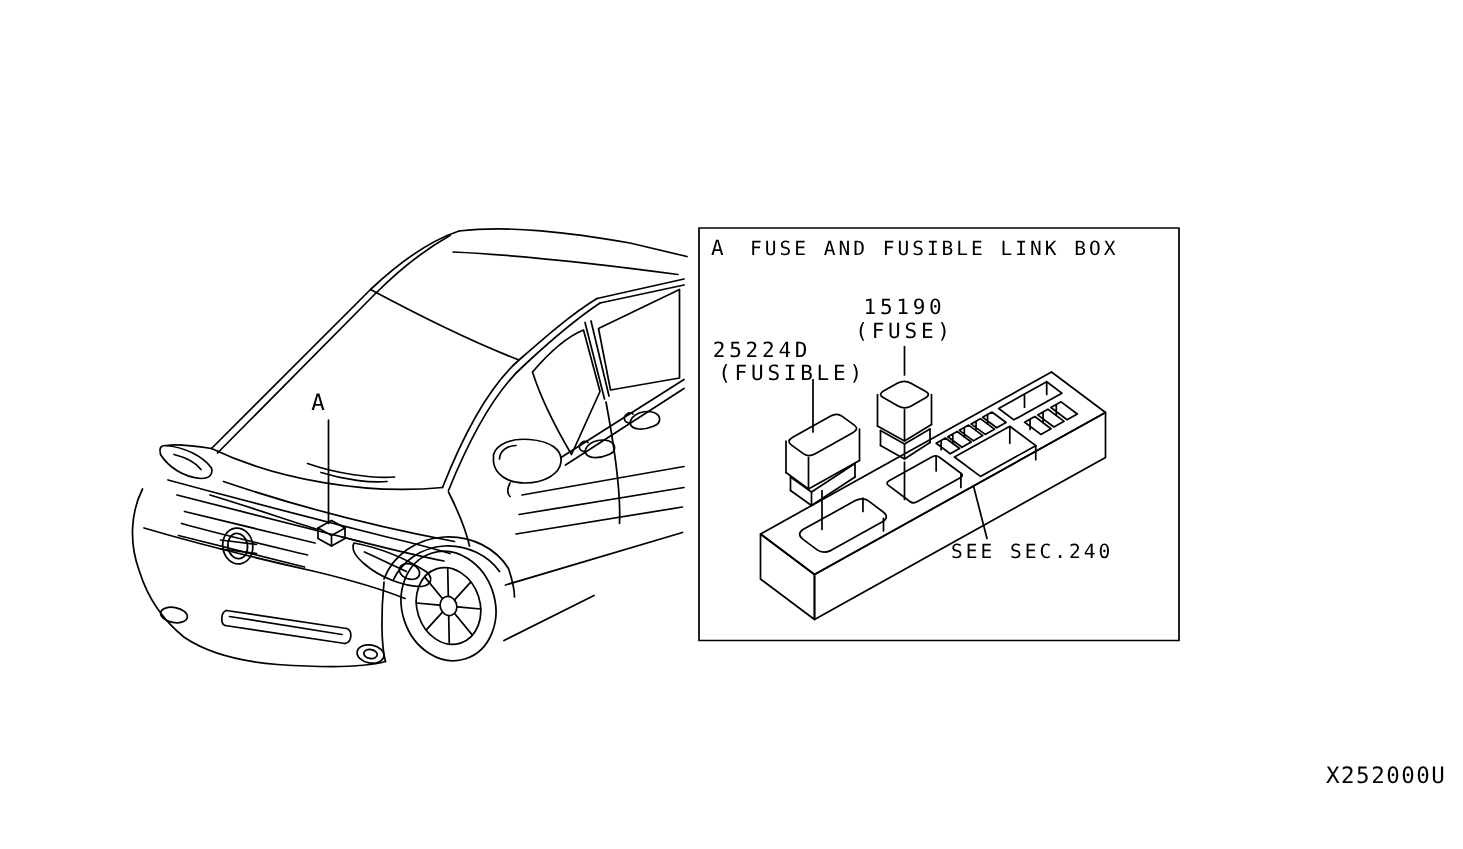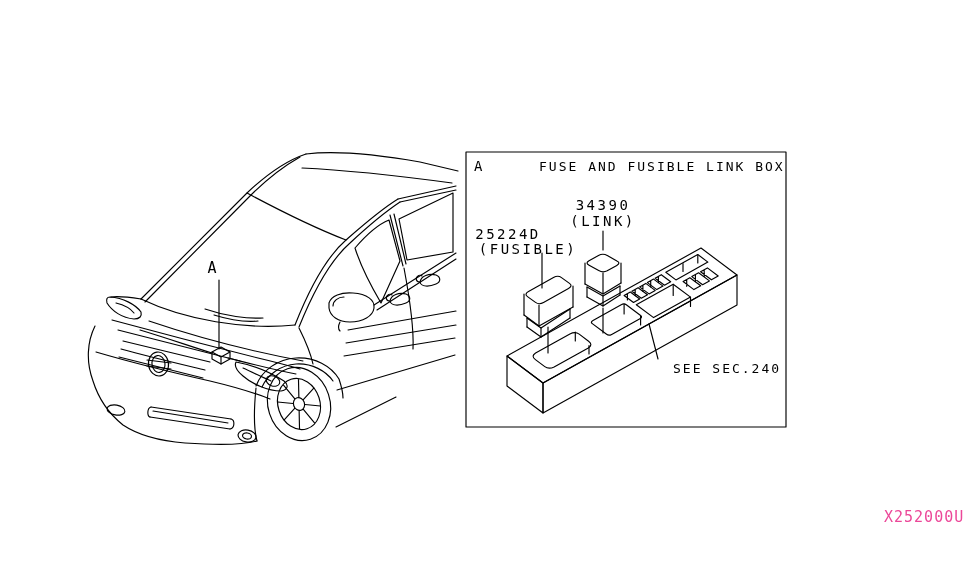--- a/index.html
+++ b/index.html
@@ -1,31 +1,31 @@
 <!DOCTYPE html>
 <html><head>
 <meta charset="utf-8">
 <style>
   html,body{margin:0;padding:0;background:#fff;}
   #stage{position:relative;width:975px;height:566px;background:#ffffff;overflow:hidden;
          font-family:"DejaVu Sans Mono","Liberation Mono",monospace;}
   svg{position:absolute;left:0;top:0;}
   .lbl{position:absolute;color:#000;white-space:nowrap;}
-  .cad13{font-size:13px;letter-spacing:2px;margin-left:39px;}
+  .cad13{font-size:13px;letter-spacing:2px;}
   .cad14{font-size:14px;letter-spacing:2.5px;}
   .center{transform:translateX(-50%);}
   #box-callout{left:474px;top:158px;font-size:14px;letter-spacing:0;}
   #box-title{left:500px;top:159px;}
   #lbl-horn-num{left:603px;top:197px;}
   #lbl-horn-name{left:603px;top:213px;}
   #lbl-hvac-num{left:508px;top:226px;}
   #lbl-hvac-name{left:528px;top:241px;}
   #lbl-see-sec{left:634px;top:361px;}
   #car-callout{left:212px;top:259px;font-size:15px;letter-spacing:0;}
-  #watermark{left:884px;top:508px;font-size:15px;letter-spacing:1px;color:#ec4899;}
+  #watermark{left:884px;top:508px;font-size:15px;letter-spacing:1px;color:#000000;}
 </style>
 </head>
 <body>
 
 <div id="stage">
 
   <svg width="975" height="566" viewBox="0 0 975 566">
     <g fill="none" stroke="#000" stroke-width="1.15" stroke-linecap="round" stroke-linejoin="round">
 
       <g>
@@ -197,22 +197,22 @@
         </g>
       </g>
     </g>
   </svg>
 
   <div id="car-callout" class="lbl center">A</div>
 
   <div id="box-callout" class="lbl">A</div>
   <div id="box-title" class="lbl cad13">FUSE AND FUSIBLE LINK BOX</div>
 
-  <div id="lbl-horn-num" class="lbl cad14 center">34390</div>
-  <div id="lbl-horn-name" class="lbl cad14 center">(LINK)</div>
+  <div id="lbl-horn-num" class="lbl cad14 center">15190</div>
+  <div id="lbl-horn-name" class="lbl cad14 center">(FUSE)</div>
 
   <div id="lbl-hvac-num" class="lbl cad14 center">25224D</div>
   <div id="lbl-hvac-name" class="lbl cad14 center">(FUSIBLE)</div>
 
   <div id="lbl-see-sec" class="lbl cad13">SEE SEC.240</div>
 
   <div id="watermark" class="lbl">X252000U</div>
 </div>
 
 </body></html>

